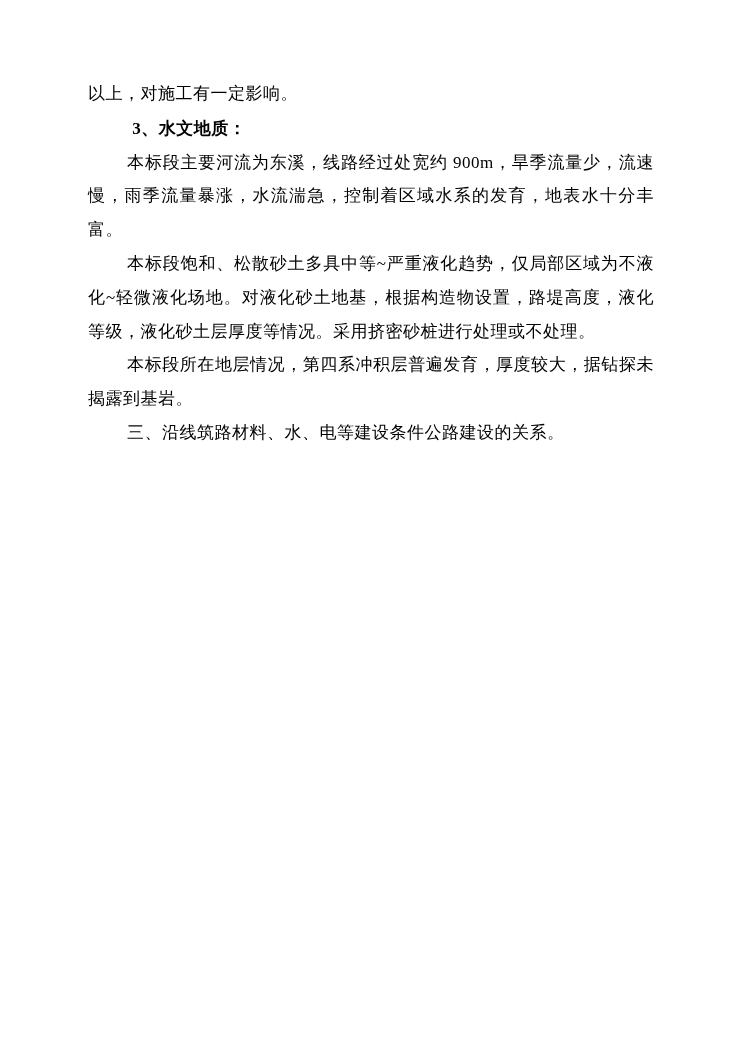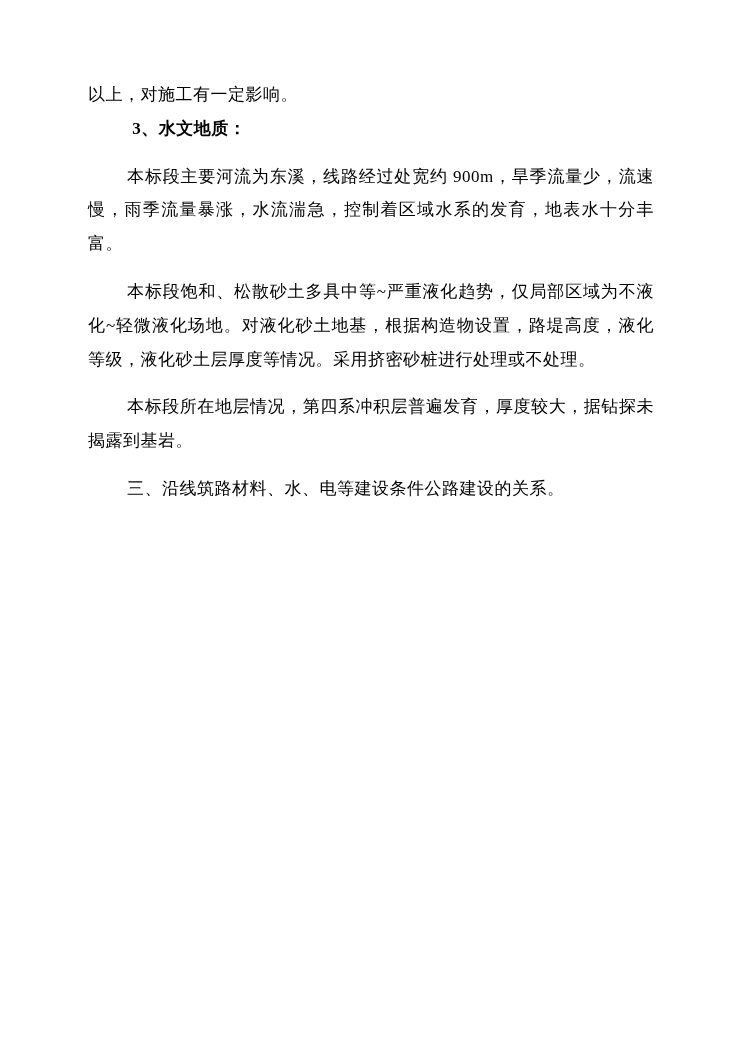--- a/index.html
+++ b/index.html
@@ -24,24 +24,24 @@
     color: #000000;
     text-align: justify;
     letter-spacing: 0.5px;
   }
   .doc-body p {
     margin: 0;
     padding: 0;
   }
   p.no-indent {
     text-indent: 0;
+    font-family: Liberation Mono, monospace;
   }
   p.indent-body {
     text-indent: 2.3em;
-    margin-top: 14px;
   }
   p.indent-heading {
     text-indent: 2.6em;
     font-weight: bold;
   }
 </style>
 </head>
 <body>
 
 <div class="doc-page">

